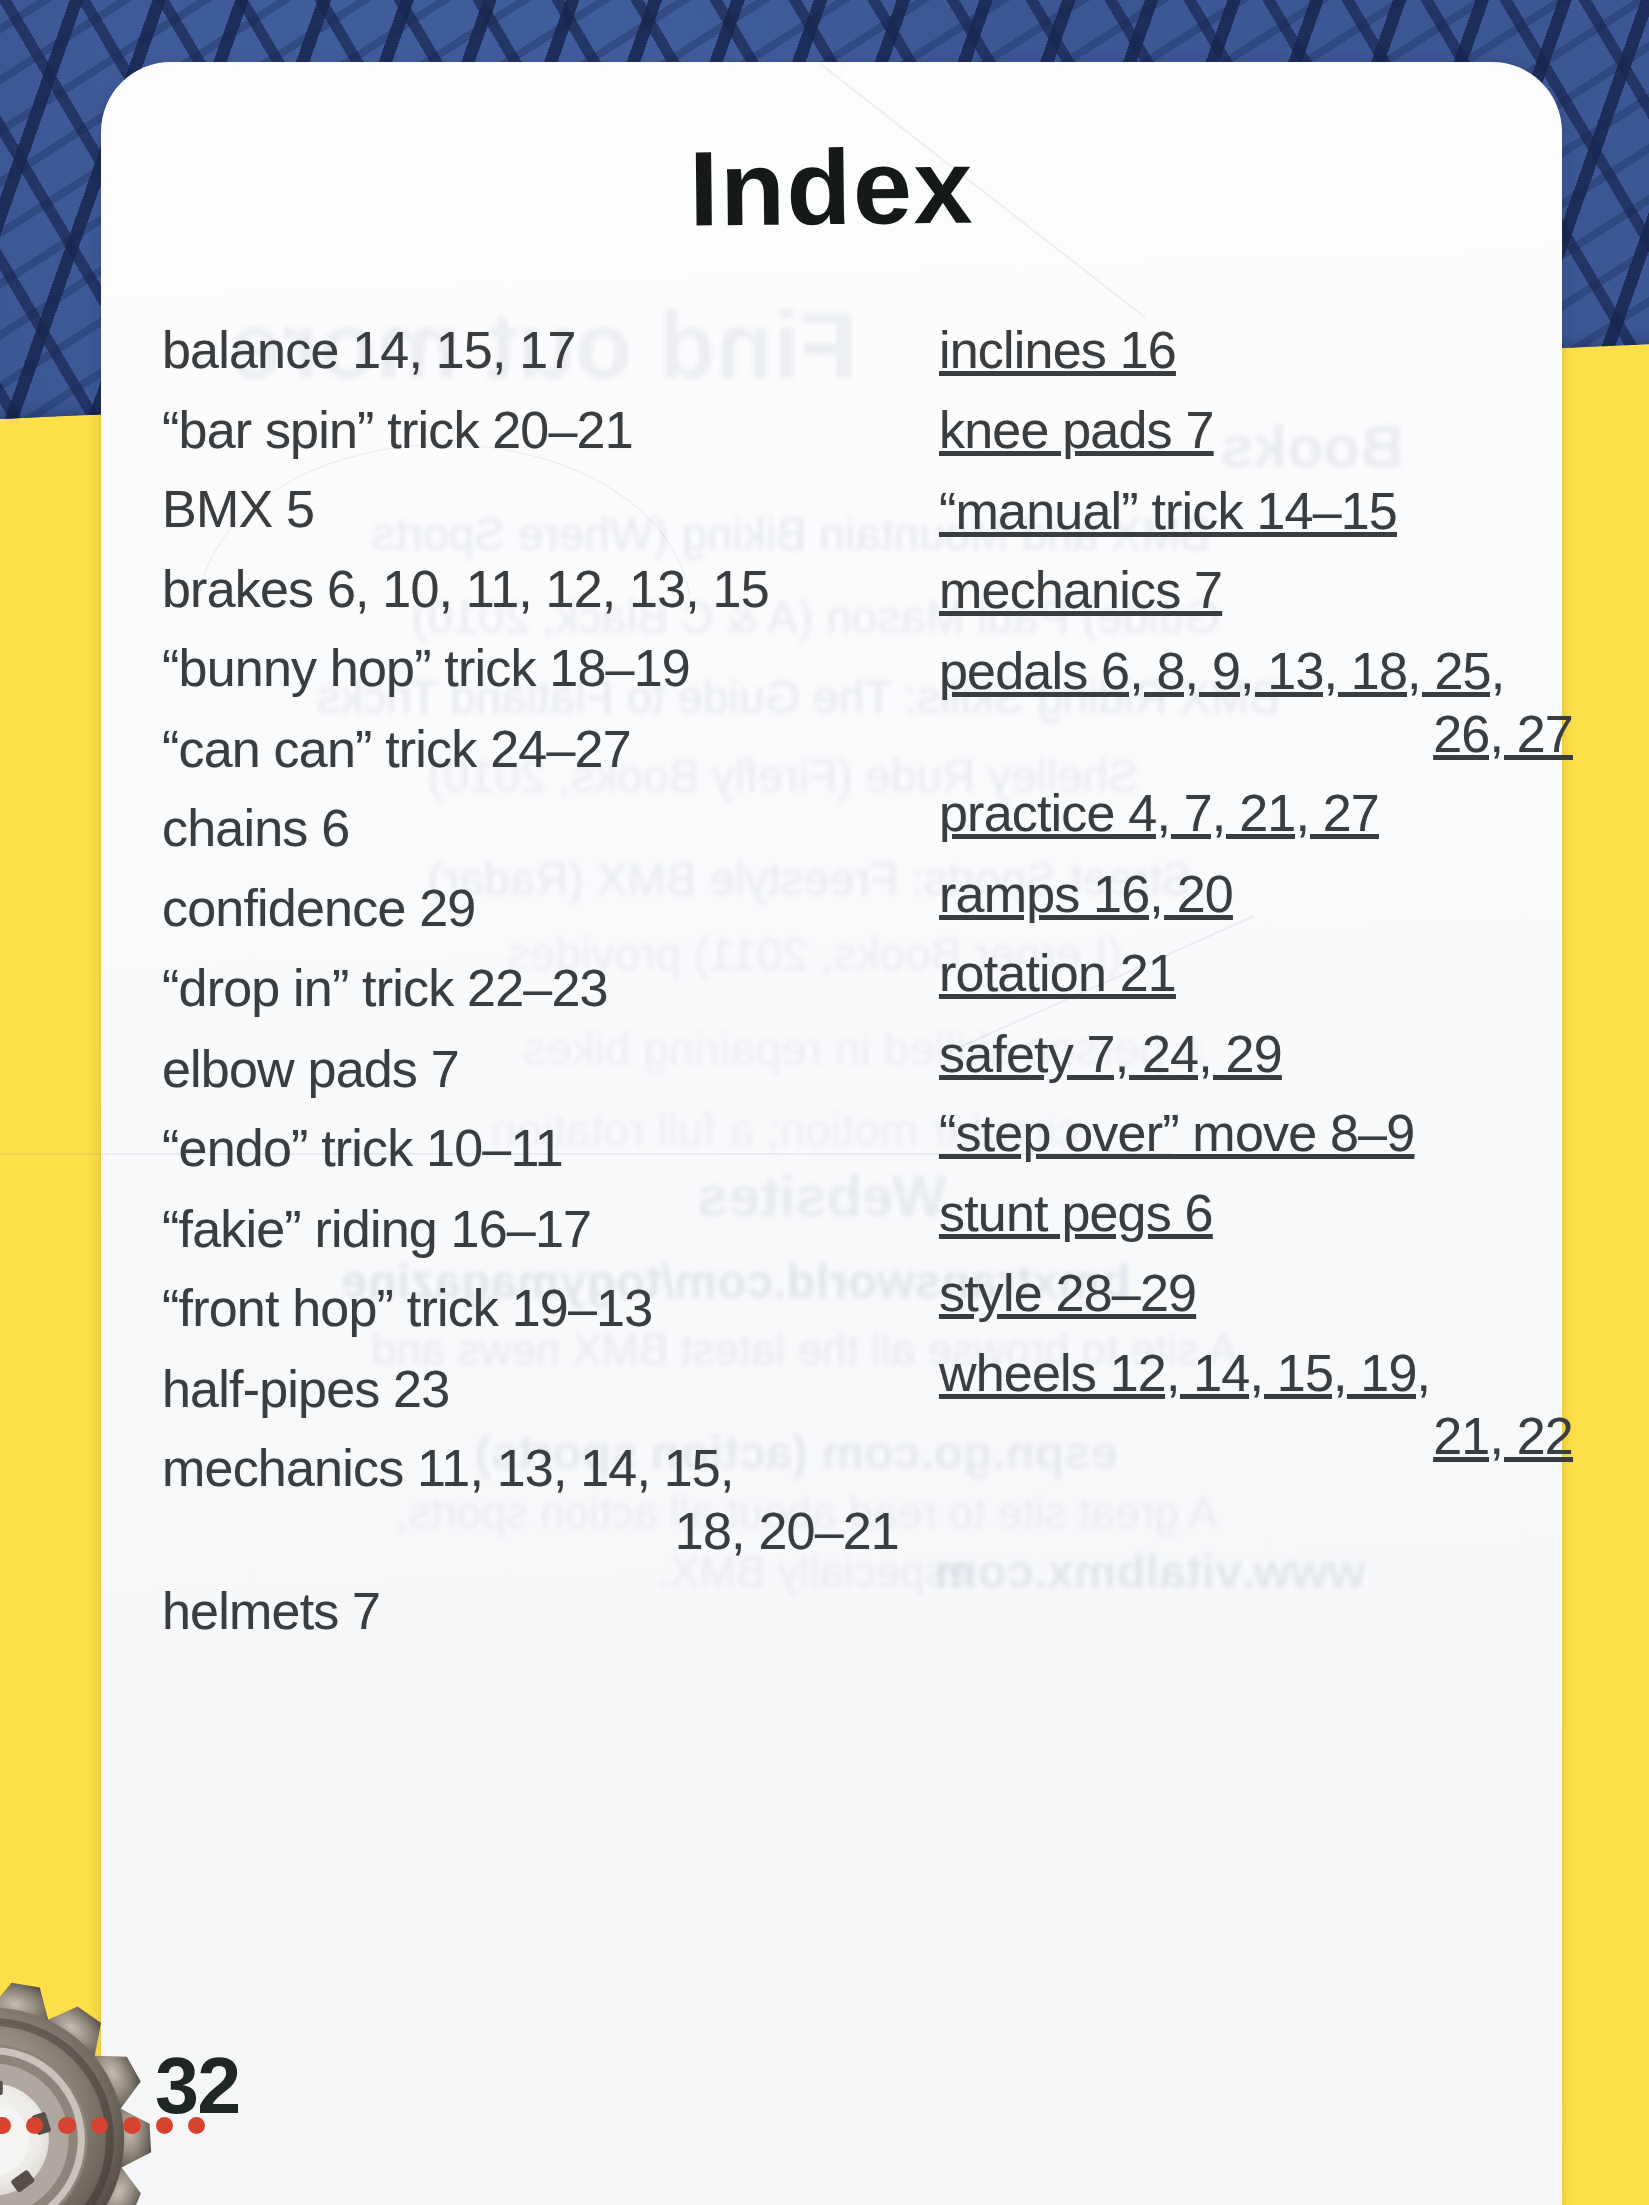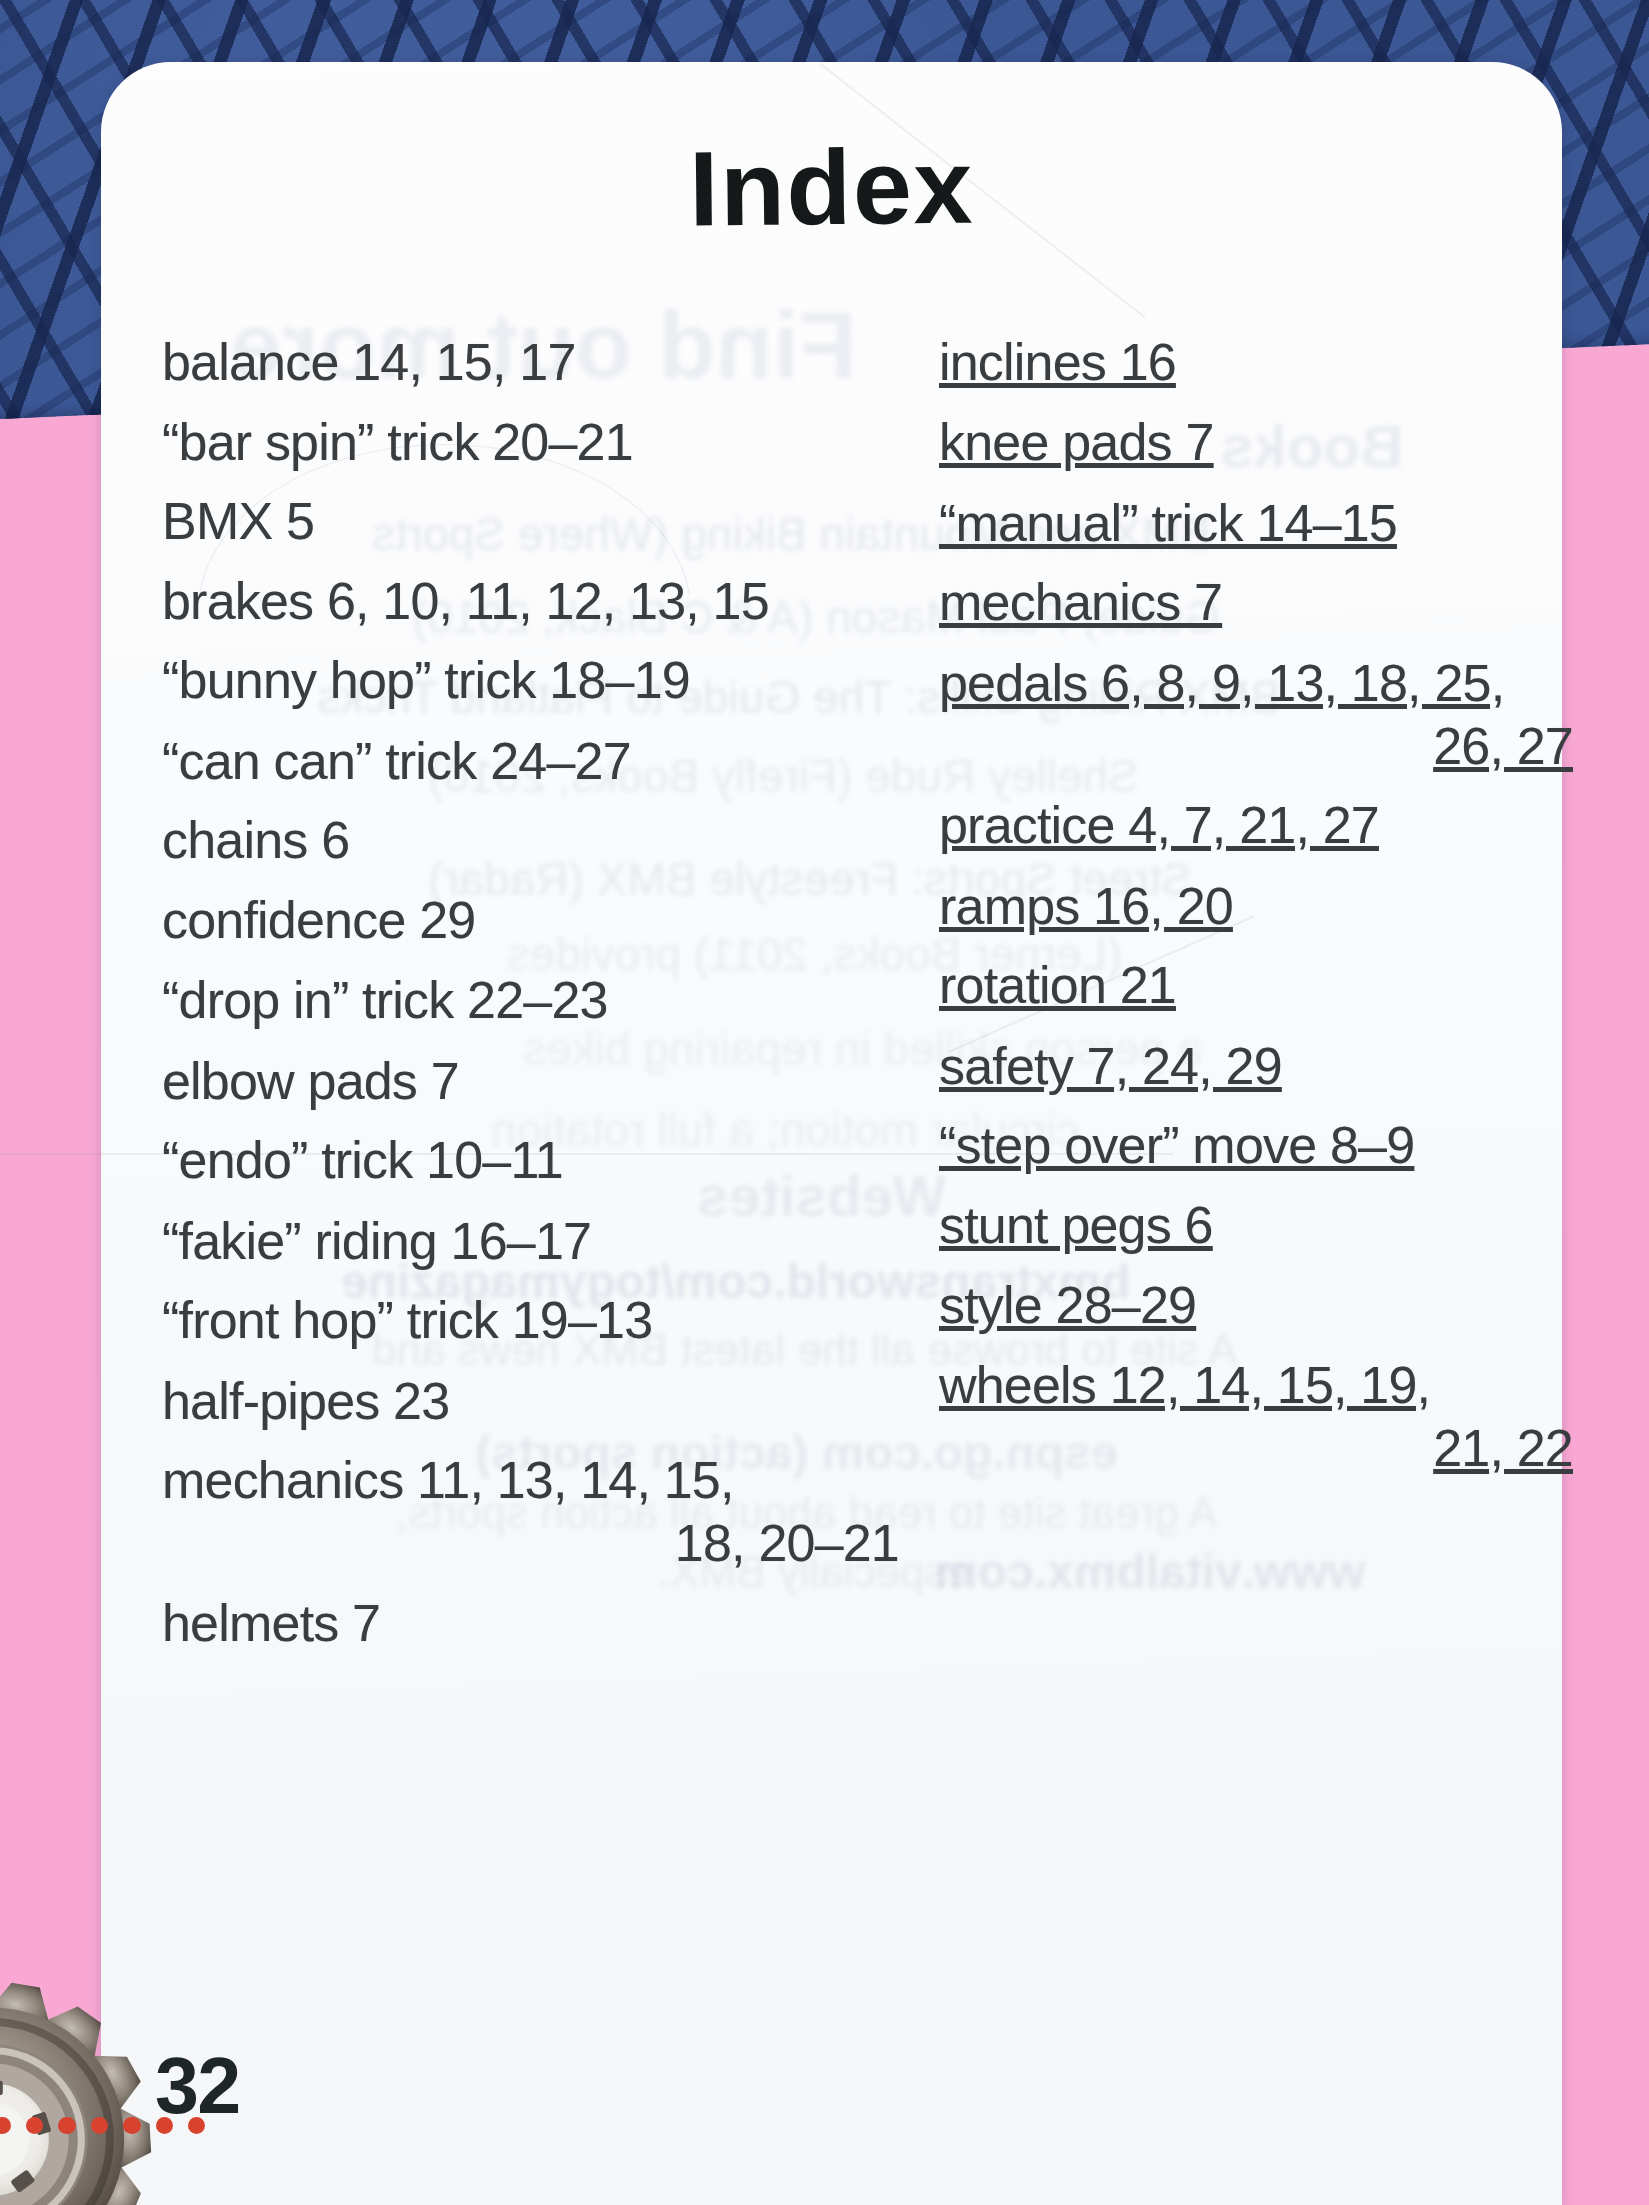--- a/index.html
+++ b/index.html
@@ -1,19 +1,19 @@
 <!DOCTYPE html>
 <html style="font-size:12.7px"><head>
 <meta charset="utf-8">
 <style>
   html,body{margin:0;padding:0;background:#e9eaec;}
   .page{
     position:relative;
     width:1650px;height:2205px;
-    background:#f9a8d4;
+    background:#fde047;
     overflow:hidden;
     font-family:"Liberation Sans", sans-serif;
   }
   
   .blue-band{
     position:absolute;left:-79px;top:-63px;width:1823px;height:444px;
     background-color:#3b5794;
     background-image:
       repeating-linear-gradient(112deg, rgba(23,38,79,.85) 0 12.7px, rgba(23,38,79,0) 12.7px 78px),
       repeating-linear-gradient(62deg,  rgba(23,38,79,.70) 0 11px, rgba(23,38,79,0) 11px 68px),
@@ -49,21 +49,21 @@
   }
   
   .title{
     position:absolute;left:101px;top:127px;width:1461px;
     text-align:center;
     font-size:106px;font-weight:700;letter-spacing:1.6px;
     color:#151919;
     transform:rotate(-0.6deg);
   }
   
-  .col{position:absolute;top:331px;color:#3a3d3f;}
+  .col{position:absolute;top:319px;color:#3a3d3f;}
   .col.left{left:162px;width:737px;}
   .col.right{left:939px;width:634px;text-decoration:underline;}
   .index-group{margin-bottom:17.4px;}
   .entry{
     font-size:52px;line-height:63px;letter-spacing:-0.8px;
     margin-bottom:16.6px;
     text-shadow:0 0 0.8px rgba(70,70,70,.35);
   }
   .entry .wrap{display:block;padding-left:41px;text-align:right;}
   

